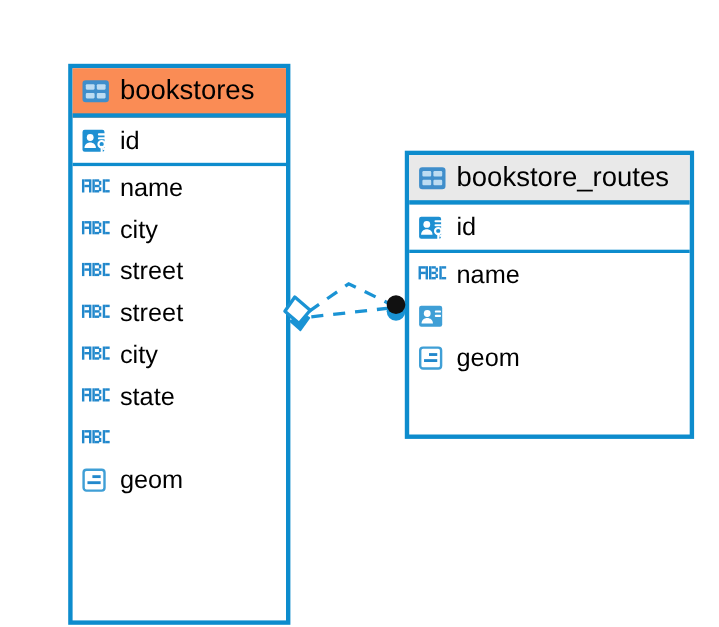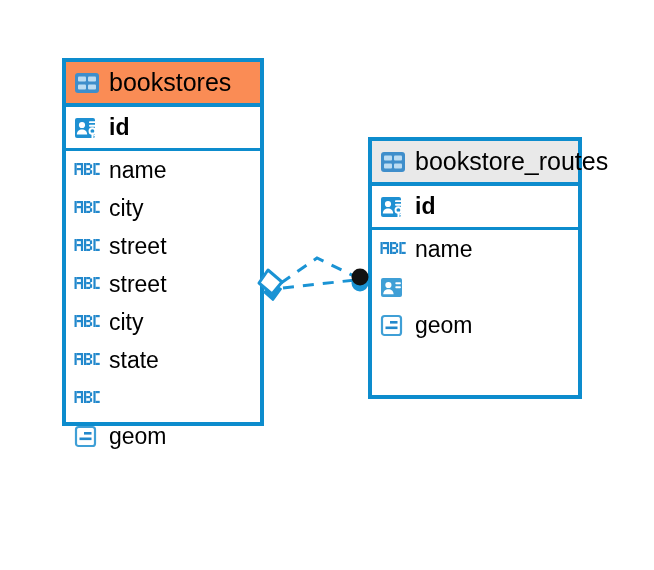--- a/index.html
+++ b/index.html
@@ -24,26 +24,26 @@
   .entity {
     position: absolute;
     box-sizing: border-box;
     border: 4px solid #0d8ccd;
     background: #ffffff;
   }
   #entity-bookstores {
     left: 62px;
     top: 58px;
     width: 202px;
-    height: 368px;
+    height: 510px;
   }
   #entity-bookstore-routes {
     left: 368px;
     top: 137px;
-    width: 214px;
+    width: 263px;
     height: 262px;
   }
 
   .entity-header {
     box-sizing: border-box;
     display: flex;
     align-items: center;
     height: 45px;
     padding-left: 8px;
     border-bottom: 4px solid #0d8ccd;
@@ -75,21 +75,21 @@
     border-bottom: 3px solid #0d8ccd;
   }
   .field-label {
     font-size: 23px;
     color: #000000;
     margin-left: 9px;
     white-space: nowrap;
     line-height: 1;
   }
   .field-row.pk .field-label {
-    font-weight: bold;
+    font-weight: normal;
   }
 
   
   .icon {
     display: inline-flex;
     align-items: center;
     justify-content: center;
     flex: 0 0 auto;
     line-height: 0;
   }

